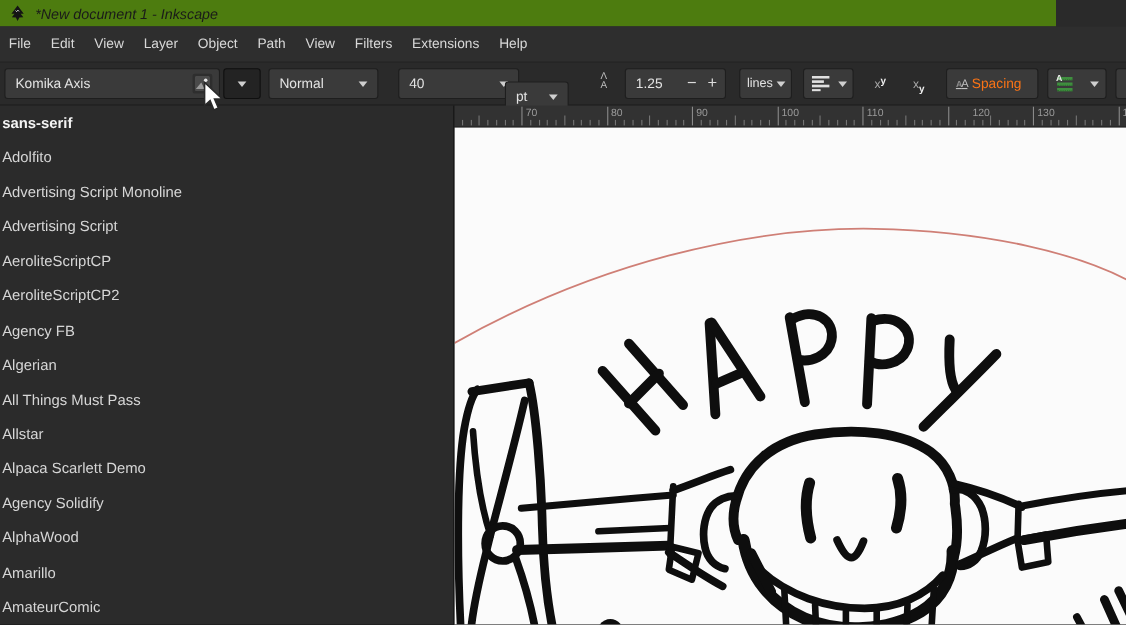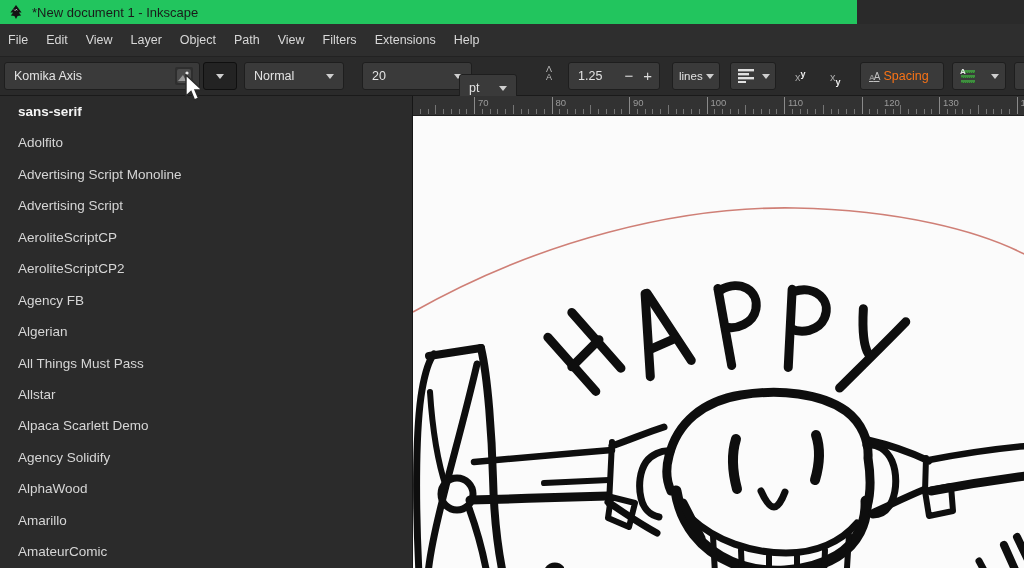--- a/index.html
+++ b/index.html
@@ -1,21 +1,21 @@
 <!DOCTYPE html>
 <html><head>
 <meta charset="utf-8">
 <style>
   html,body{margin:0;padding:0;background:#000;}
   #app{position:relative;width:1024px;height:568px;overflow:hidden;
        font-family:"Liberation Sans",sans-serif;background:#2a2a2a;}
 
   
-  .titlebar{position:absolute;left:0;top:0;width:857px;height:24px;background:#22c55e;
-            display:flex;align-items:center;}
+  .titlebar{position:absolute;left:0;top:0;width:960px;height:24px;background:#4d7c0f;
+            display:flex;align-items:center;font-style:italic;}
   .titlebar .logo{width:16px;height:16px;margin-left:8px;}
   .titlebar .title{margin-left:8px;font-size:13px;color:#1a1a1a;}
 
   
   .menubar{position:absolute;left:0;top:24px;width:1024px;height:33px;background:#2e2e2e;
            display:flex;align-items:center;padding-left:8px;box-sizing:border-box;
            border-bottom:1px solid #222;}
   .menu-item{color:#d8d8d8;font-size:12.5px;margin-right:18px;white-space:nowrap;}
 
   
@@ -40,21 +40,21 @@
   .aa-ico b{color:#8d8d8d;font-size:8px;}
   .greenlines{display:inline-block;margin-left:8px;}
   .greenlines i{display:block;width:14px;height:2px;background:#3f8f3f;margin:2px 0;
                 border-bottom:1px dotted #2c6e2c;}
   .greenlines .ga{position:absolute;top:4px;left:7px;color:#e8e8e8;font-size:8px;font-weight:bold;}
 
   
   .dropdown{position:absolute;left:0;top:96px;width:413px;height:472px;background:#2b2b2b;
             border-right:1px solid #161616;box-sizing:border-box;z-index:6;
             display:flex;flex-direction:column;}
-  .font-item{height:31.45px;line-height:31.45px;padding-left:18px;color:#d6d6d6;
+  .font-item{height:31.45px;line-height:31.45px;padding-left:2px;color:#d6d6d6;
              font-size:13.5px;white-space:nowrap;overflow:hidden;}
   .font-item.selected{font-weight:bold;color:#f5f5f5;}
 
   
   .ruler{position:absolute;left:413px;top:96px;width:611px;height:20px;background:#323232;
          border-bottom:1px solid #1f1f1f;box-sizing:border-box;overflow:hidden;}
   .tick{position:absolute;bottom:1px;width:1px;background:#747474;}
   .t-min{height:5px;}
   .t-mid{height:9px;}
   .t-major{height:17px;background:#8a8a8a;}
@@ -110,21 +110,21 @@
     <div class="widget btn-pressed" style="left:203px;width:34px;">
       <span class="caret"></span>
     </div>
 
     <div class="widget" style="left:244px;width:100px;">
       <span class="lbl">Normal</span>
       <span class="caret"></span>
     </div>
 
     <div class="widget" style="left:362px;width:110px;">
-      <span class="lbl">20</span>
+      <span class="lbl">40</span>
       <span class="caret"></span>
     </div>
 
     <div class="widget" style="left:459px;width:58px;margin-top:12px;">
       <span class="lbl">pt</span>
       <span class="caret"></span>
     </div>
 
     <div class="tool-icon" style="position:absolute;left:546px;top:8px;">
       <div>Ʌ</div>

